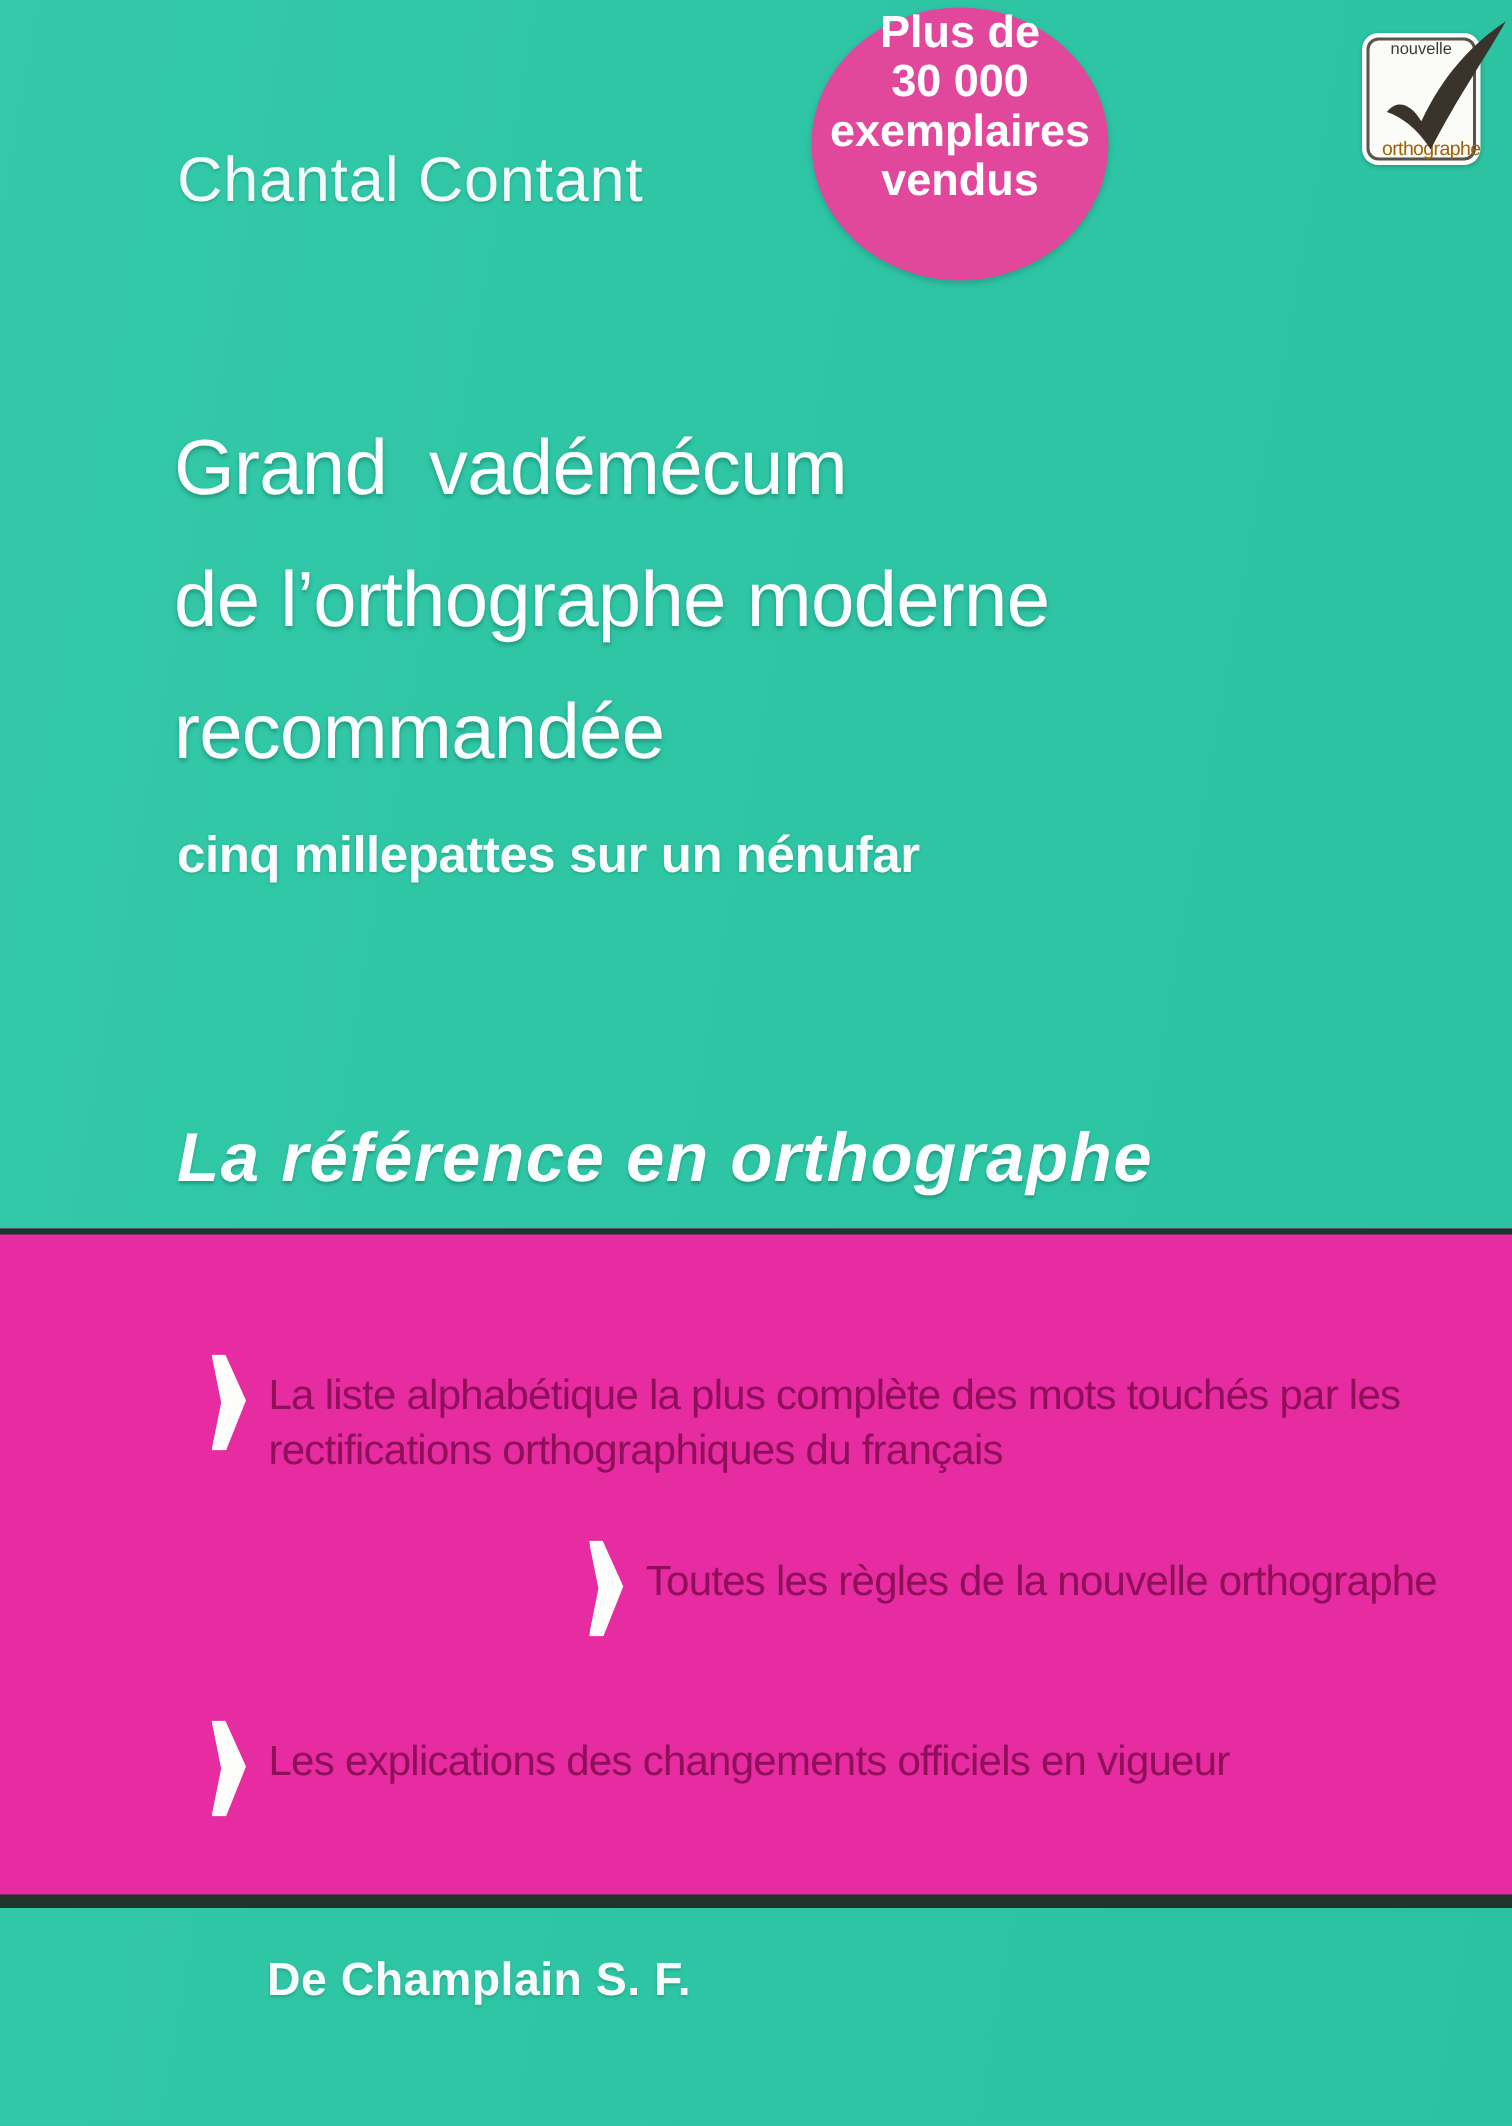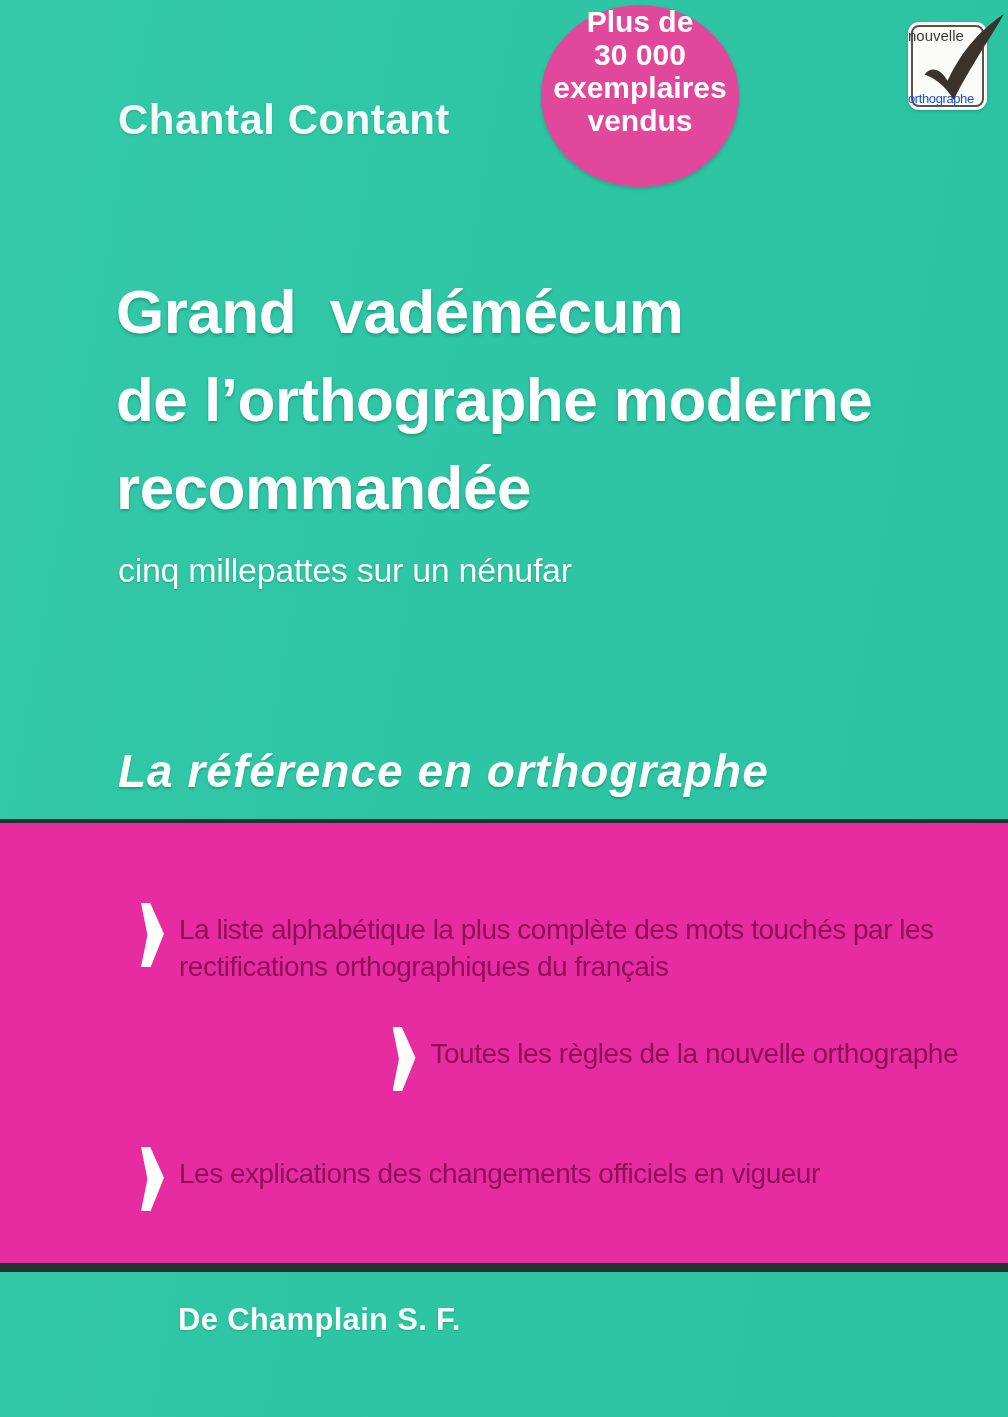--- a/index.html
+++ b/index.html
@@ -11,21 +11,21 @@
     background:#2fc6a6;
   }
   .cover {
     position:absolute; inset:0;
     background:linear-gradient(100deg, #33c9a9 0%, #2fc6a6 35%, #2bc2a2 100%);
   }
 
   
   .author {
     position:absolute; left:118px; top:96px;
-    font-size:42px; font-weight:700; color:#f2fbf8;
+    font-size:42px; font-weight:400; color:#f2fbf8;
     letter-spacing:0.5px;
     text-shadow:0 1px 2px rgba(8,66,54,0.25);
   }
 
   
   .sales-badge {
     position:absolute; left:541px; top:5px;
     width:198px; height:182px;
     background:#e1489b;
     border-radius:50%;
@@ -45,44 +45,44 @@
     border-radius:11px;
     box-shadow:0 1px 3px rgba(10,60,50,0.3);
   }
   .ortho-inner {
     position:absolute; inset:3px;
     border:2px solid #57534d;
     border-radius:8px;
   }
   .ortho-top {
     position:absolute; top:5px; left:0; width:100%;
-    font-size:15px; color:#3b3b37;
+    text-align:center; font-size:11px; color:#3b3b37;
   }
   .ortho-bottom {
     position:absolute; bottom:4px; left:0; width:100%;
-    text-align:left; font-size:13px; color:#1d4ed8;
+    text-align:right; font-size:13px; color:#a16207;
     letter-spacing:-0.4px;
   }
   .check-svg {
     position:absolute; left:2px; top:-10px;
     width:96px; height:96px; overflow:visible;
   }
 
   
   .title {
     position:absolute; left:116px; top:268px;
-    font-size:62px; font-weight:700; color:#fbfefd;
+    font-size:52px; font-weight:400; color:#fbfefd;
     line-height:88px; letter-spacing:-0.5px;
     text-shadow:0 2px 3px rgba(8,66,54,0.35);
   }
   .title-line { white-space:pre-wrap; }
 
   .subtitle {
     position:absolute; left:118px; top:551px;
-    font-size:34px; font-weight:400; color:#f8fdfb;
+    font-size:34px; font-weight:700; color:#f8fdfb;
     letter-spacing:-0.3px;
     text-shadow:0 1px 2px rgba(8,66,54,0.3);
   }
 
   .tagline {
     position:absolute; left:118px; top:744px;
     font-size:46px; font-weight:700; color:#fbfefd;
     letter-spacing:1px;
     text-shadow:0 2px 2px rgba(8,66,54,0.3);
     font-style:italic;

